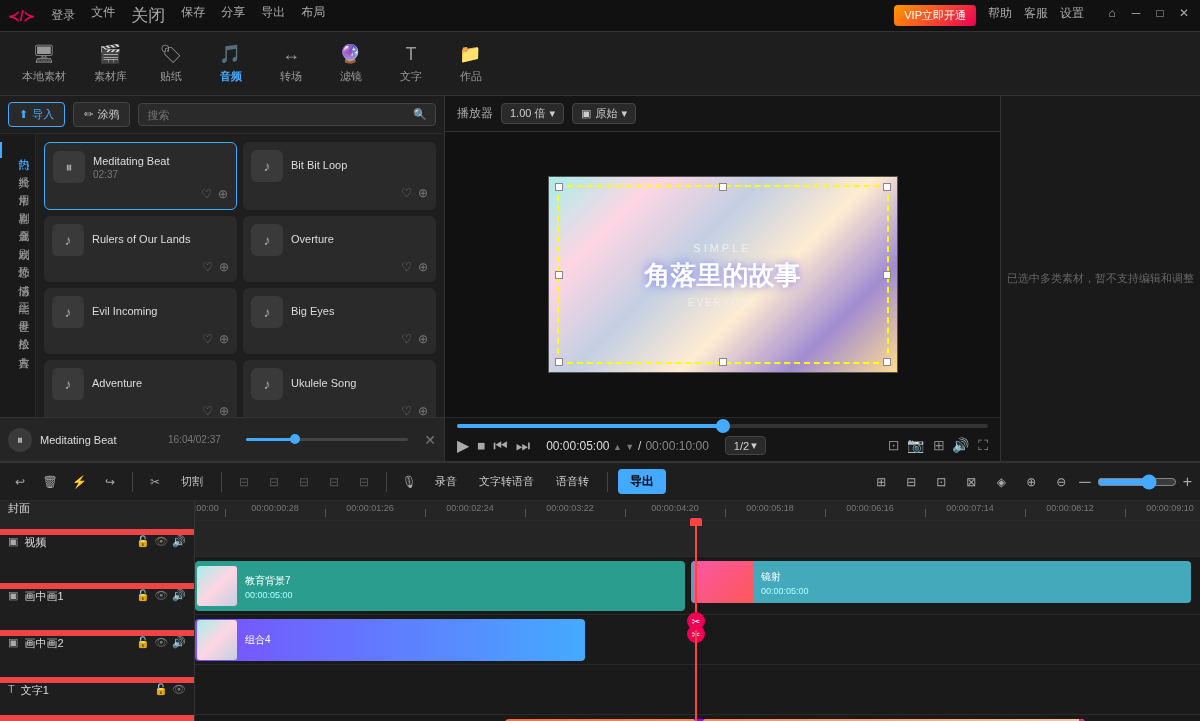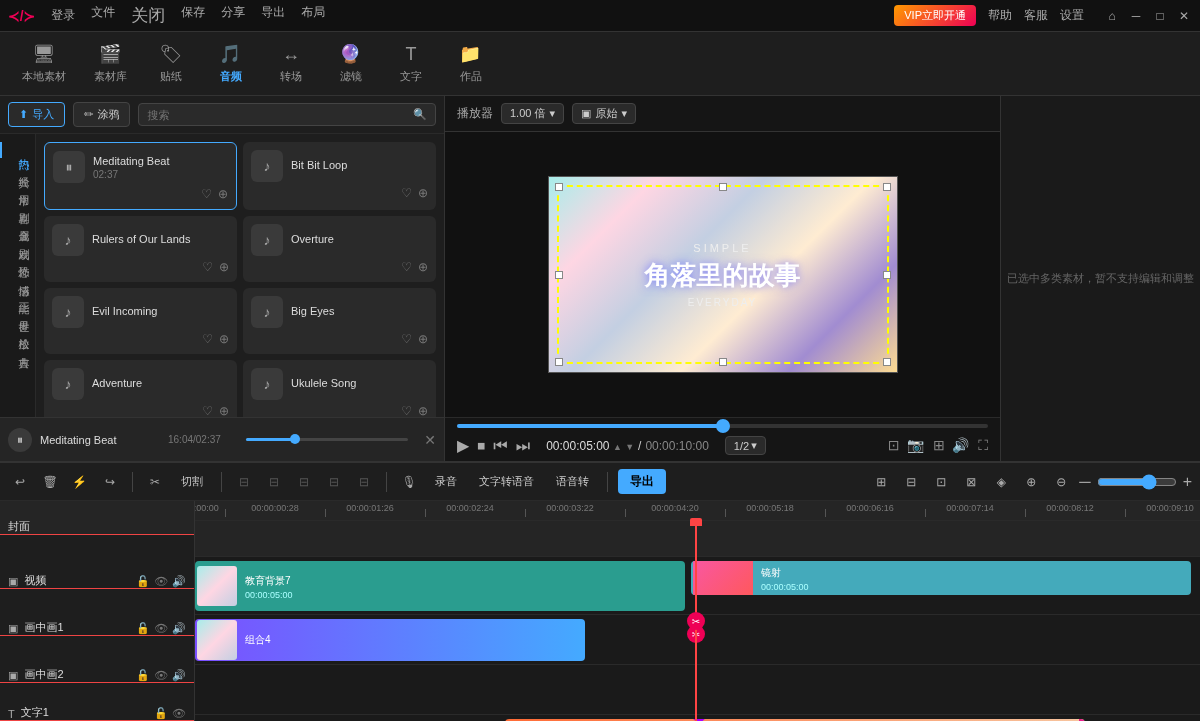--- a/index.html
+++ b/index.html
@@ -3,21 +3,21 @@
   <meta charset="utf-8">
   <style>
     * { box-sizing: border-box; margin: 0; padding: 0; }
     body { background: #1a1a1a; color: #ccc; font-family: 'Microsoft YaHei', Arial, sans-serif; font-size: 12px; width: 1200px; height: 721px; overflow: hidden; }
 
     
     #titlebar { background: #111; height: 32px; display: flex; align-items: center; padding: 0 8px; justify-content: space-between; border-bottom: 1px solid #333; }
     #titlebar .left { display: flex; align-items: center; gap: 16px; }
     #titlebar .logo { color: #e05; font-weight: bold; font-size: 14px; }
     #titlebar .menu-items { display: flex; gap: 16px; color: #aaa; font-size: 12px; }
-    #titlebar .right { display: flex; align-items: center; gap: 12px; }
+    #titlebar .right { display: flex; align-items: flex-start; gap: 12px; }
     #titlebar .vip-btn { background: linear-gradient(135deg, #f90, #e05); color: #fff; border: none; border-radius: 4px; padding: 3px 10px; font-size: 11px; cursor: pointer; }
     #titlebar .win-btns { display: flex; gap: 8px; margin-left: 8px; }
     #titlebar .win-btn { width: 16px; height: 16px; display: flex; align-items: center; justify-content: center; color: #aaa; cursor: pointer; font-size: 12px; }
 
     
     #tabbar { background: #1e1e1e; height: 64px; display: flex; align-items: center; padding: 0 8px; border-bottom: 1px solid #333; }
     .tab-item { display: flex; flex-direction: column; align-items: center; gap: 4px; padding: 8px 14px; cursor: pointer; color: #999; font-size: 11px; min-width: 60px; }
     .tab-item .tab-icon { font-size: 18px; }
     .tab-item.active { color: #4af; }
 
@@ -105,21 +105,21 @@
     #timeline-toolbar { height: 38px; background: #1e1e1e; border-bottom: 1px solid #2a2a2a; display: flex; align-items: center; padding: 0 8px; gap: 6px; }
     .tl-btn-label { color: #ccc; font-size: 11px; cursor: pointer; padding: 3px 8px; border-radius: 3px; display: flex; align-items: center; gap: 3px; }
     .tl-sep { width: 1px; height: 20px; background: #444; margin: 0 4px; }
     .tl-export-btn { background: #4af; color: #000; border-radius: 4px; padding: 4px 12px; font-size: 12px; font-weight: bold; cursor: pointer; }
     .tl-spacer { flex: 1; }
     .tl-zoom { display: flex; align-items: center; gap: 6px; }
     .tl-zoom-btn { color: #aaa; cursor: pointer; font-size: 16px; }
 
     #timeline-content { display: flex; flex: 1; overflow: hidden; }
     #track-labels { width: 195px; background: #1e1e1e; border-right: 1px solid #333; display: flex; flex-direction: column; flex-shrink: 0; }
-    .track-label { display: flex; align-items: flex-end; gap: 6px; padding: 0 8px; border-bottom: 1px solid #ef4444; }
+    .track-label { display: flex; align-items: flex-start; gap: 6px; padding: 0 8px; border-bottom: 6px solid #ef4444; }
     .track-label.cover-track { height: 36px; background: #252525; }
     .track-label.video-track { height: 58px; }
     .track-label.pip-track { height: 50px; }
     .track-label.pip2-track { height: 50px; }
     .track-label.text-track { height: 40px; }
     .track-icon { color: #aaa; font-size: 11px; flex-shrink: 0; }
     .track-name { color: #ddd; font-size: 11px; flex: 1; }
     .track-controls { display: flex; gap: 4px; }
     .track-ctrl-btn { color: #777; cursor: pointer; font-size: 11px; }
 
@@ -131,21 +131,21 @@
     #tracks-body { position: relative; height: calc(100% - 20px); }
     .track-row { border-bottom: 1px solid #2a2a2a; position: relative; }
     .track-row.video-row { height: 58px; }
     .track-row.pip-row { height: 50px; }
     .track-row.pip2-row { height: 50px; }
     .track-row.text-row { height: 40px; }
     .cover-row { height: 36px; background: #252525; border-bottom: 1px solid #2a2a2a; display: flex; align-items: center; padding: 0 8px; }
 
     .clip { position: absolute; top: 4px; border-radius: 4px; overflow: hidden; cursor: pointer; display: flex; align-items: center; }
     .clip-video { background: #2a9d8f; height: 50px; }
-    .clip-video2 { background: #4ab; height: 34px; }
+    .clip-video2 { background: #4ab; height: 42px; }
     .clip-pip { background: linear-gradient(90deg, #7b4fff, #4af); height: 42px; }
     .clip-text-overlay { background: linear-gradient(90deg, #ff6b35, #f7c59f); height: 32px; top: 4px; }
     .clip-label { color: #fff; font-size: 10px; padding: 2px 6px; white-space: nowrap; overflow: hidden; text-overflow: ellipsis; }
     .clip-thumb { width: 40px; height: 40px; background: #5bc0de; border-radius: 3px; margin: 2px; flex-shrink: 0; overflow: hidden; display: flex; align-items: center; justify-content: center; font-size: 18px; }
     
     .playhead { position: absolute; top: 0; width: 2px; background: #ff4444; height: 100%; z-index: 10; pointer-events: none; }
     .playhead-top { position: absolute; top: -3px; left: -5px; width: 12px; height: 8px; background: #ff4444; border-radius: 2px 2px 0 0; }
     .playhead-scissors { position: absolute; top: 50%; left: -8px; transform: translateY(-50%); }
 
     .scissors-icon { width: 18px; height: 18px; background: #e05; border-radius: 50%; display: flex; align-items: center; justify-content: center; color: #fff; font-size: 10px; }

